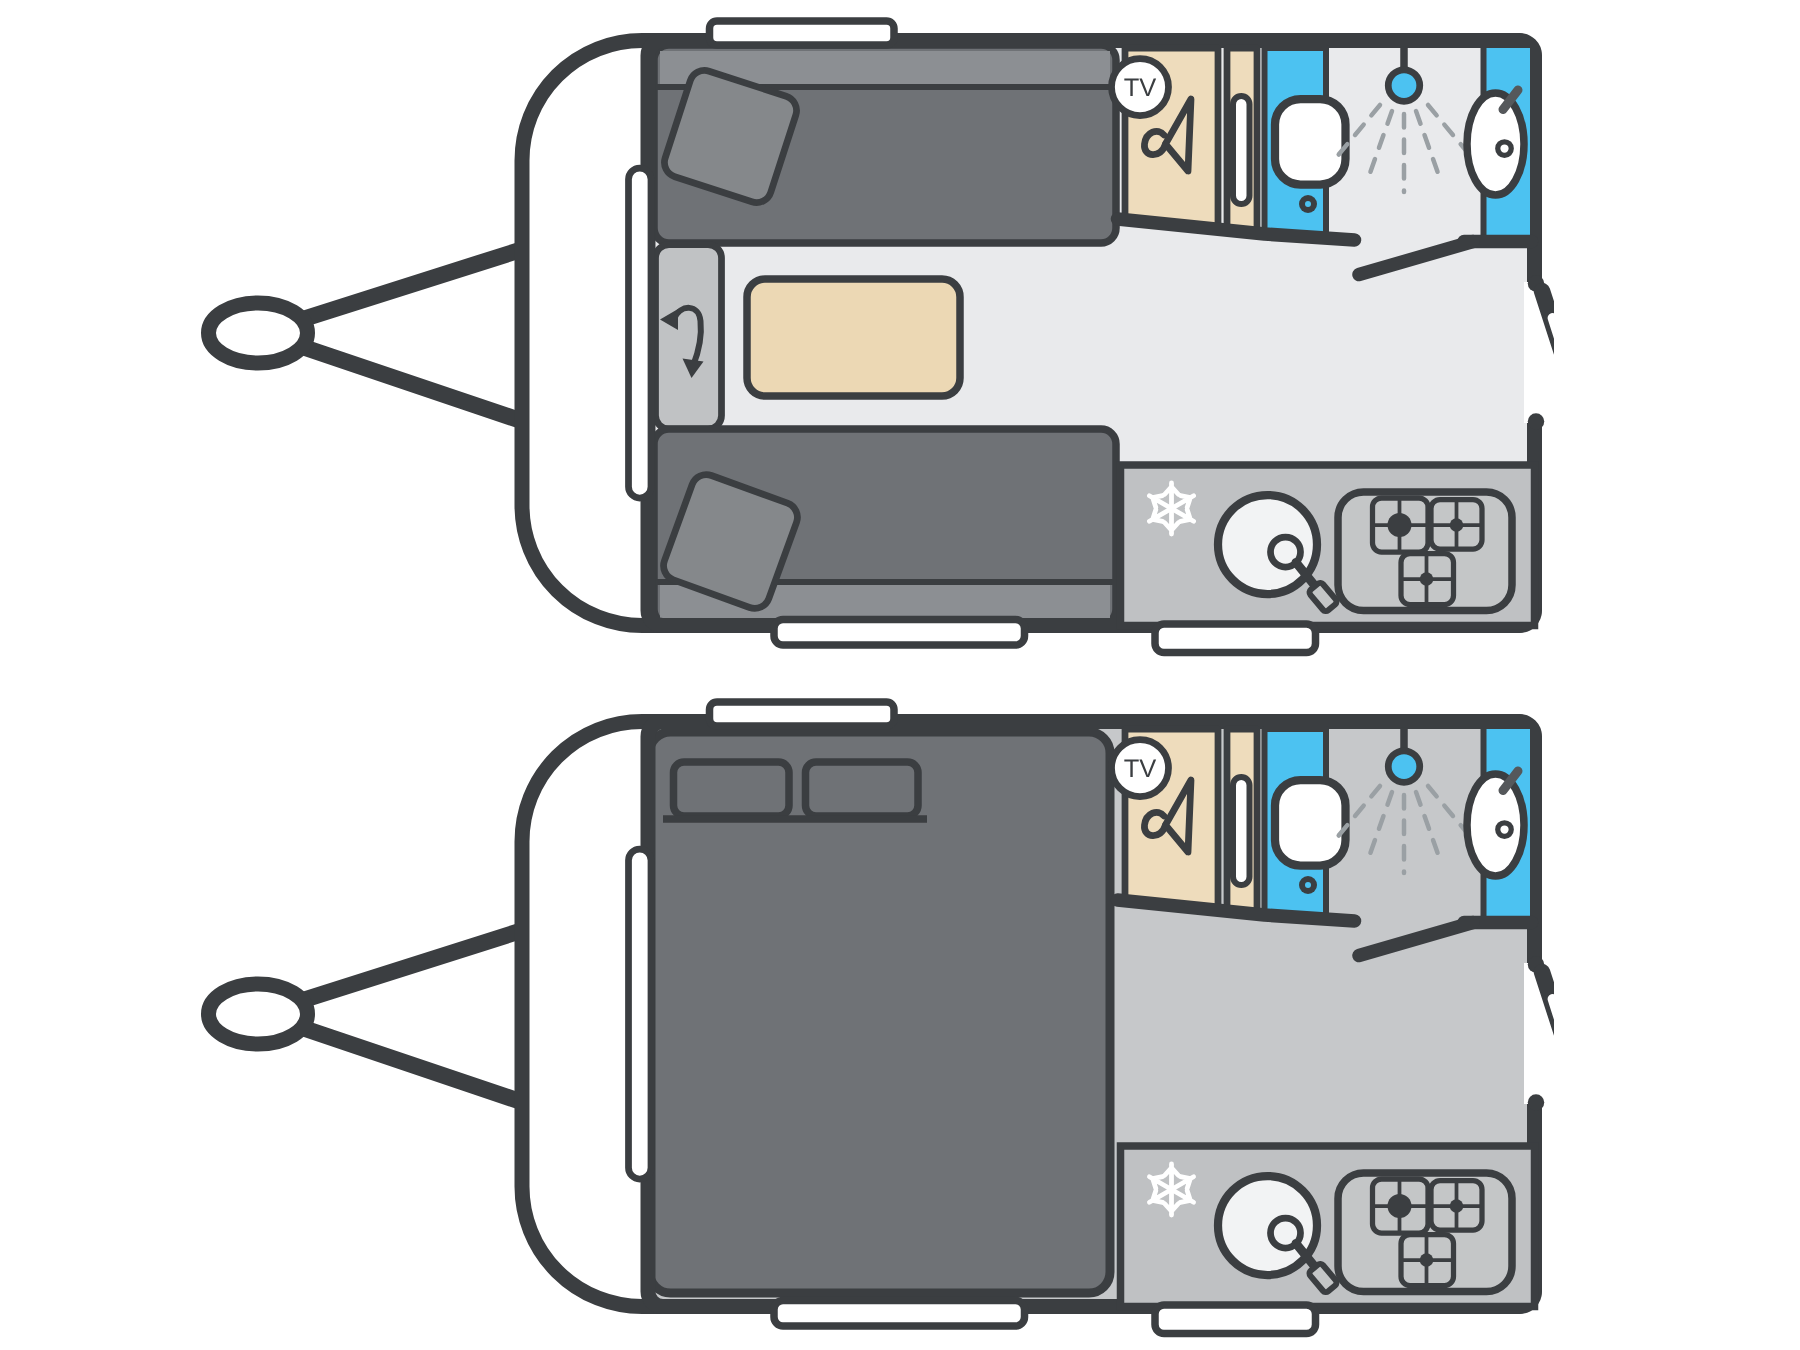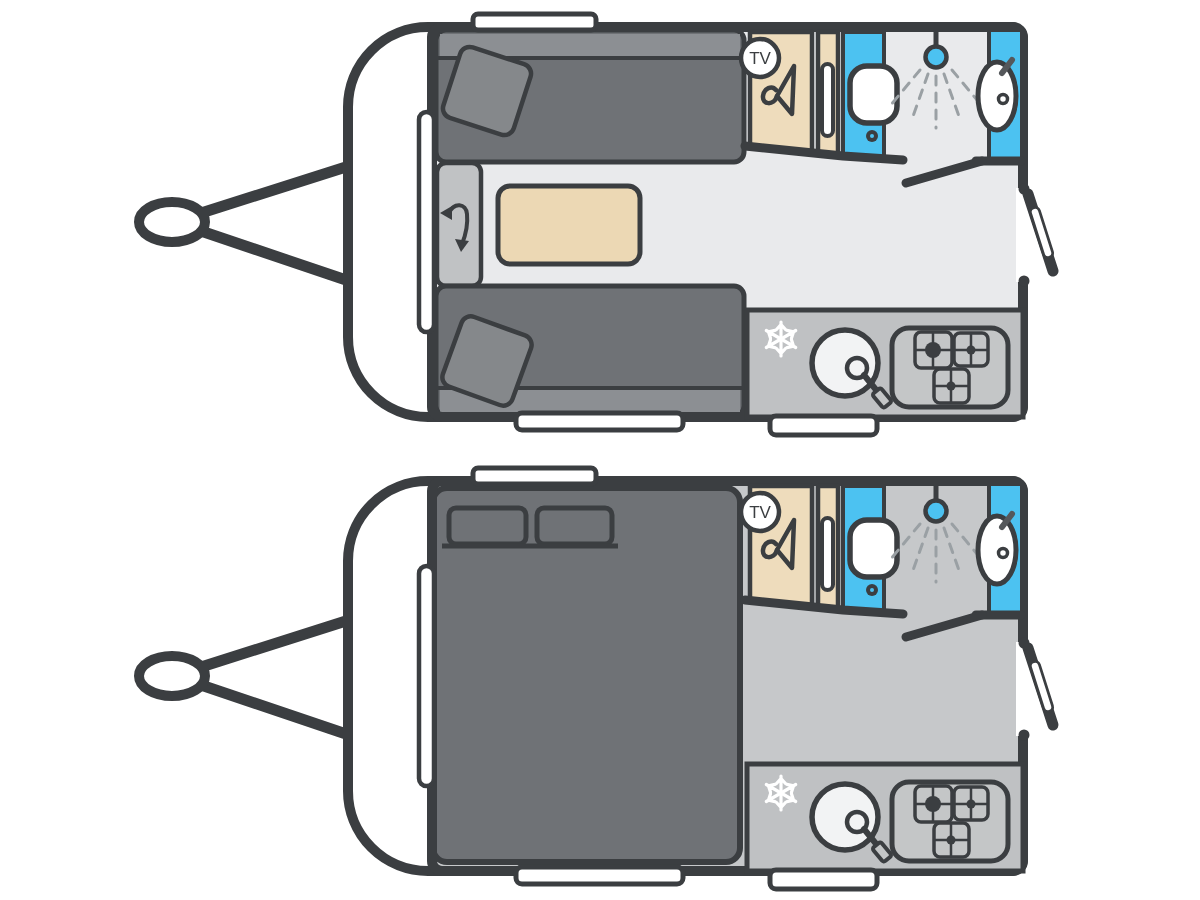--- a/index.html
+++ b/index.html
@@ -1,17 +1,17 @@
 <!DOCTYPE html>
 <html><head>
 <meta charset="utf-8">
 <style>
   html,body{margin:0;padding:0;background:#ffffff;}
   #stage{position:relative;width:1036px;height:900px;background:#ffffff;overflow:hidden;
-         font-family:"Liberation Sans", sans-serif;padding-left:41px;}
+         font-family:"Liberation Sans", sans-serif;}
   #stage svg{position:absolute;left:0;top:0;}
   text.tv{font-family:"Liberation Sans", sans-serif;font-size:17px;fill:#3b3e41;}
 </style>
 </head>
 <body>
 
 <div id="stage">
 <svg width="1200" height="900" viewBox="0 0 1200 900" xmlns="http://www.w3.org/2000/svg">
 
   <defs>

